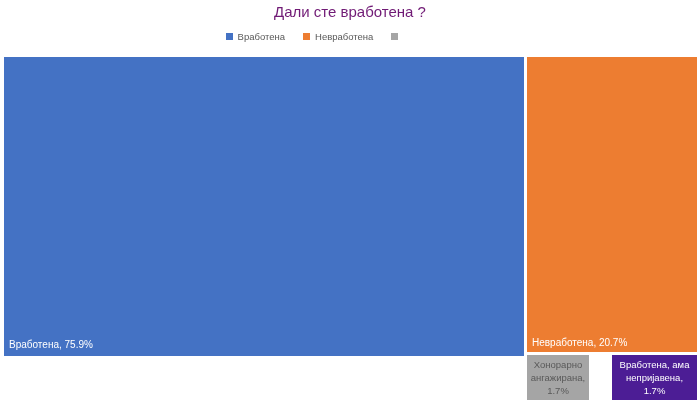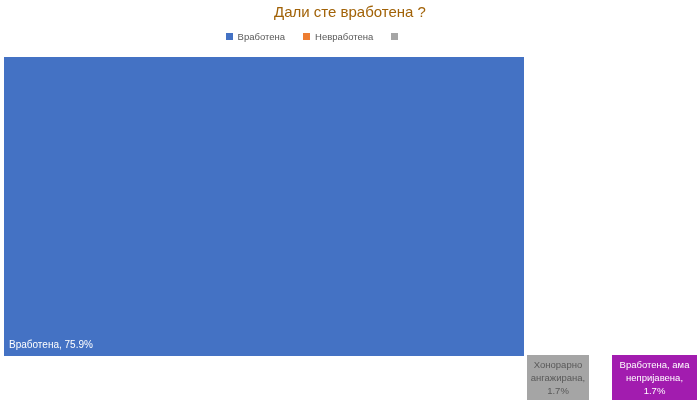--- a/index.html
+++ b/index.html
@@ -7,21 +7,21 @@
     width: 700px; height: 400px;
     background: #ffffff;
     overflow: hidden;
     font-family: "Liberation Sans", sans-serif;
   }
   .chart-title {
     position: absolute;
     top: 3px; left: 0; width: 700px;
     text-align: center;
     font-size: 15px;
-    color: #a16207;
+    color: #701a75;
   }
   .legend {
     position: absolute;
     top: 31px; left: 0; width: 624px;
     display: flex;
     justify-content: center;
     align-items: center;
     gap: 18px;
   }
   .legend-item {
@@ -80,19 +80,22 @@
   </div>
   <div class="legend-item">
     <span class="swatch" style="background-color: rgb(165, 165, 165);"></span>
   </div>
 </div>
 
 <div class="treemap">
   <div class="tile tile-employed" style="background-color: rgb(68, 114, 196);">
     <span class="tile-label-bl">Вработена, 75.9%</span>
   </div>
+  <div class="tile tile-unemployed" style="background-color: rgb(237, 125, 49);">
+    <span class="tile-label-bl">Невработена, 20.7%</span>
+  </div>
   <div class="tile tile-freelance" style="background-color: rgb(165, 165, 165);">
     <span class="tile-center">Хонорарно ангажирана, 1.7%</span>
   </div>
-  <div class="tile tile-unregistered" style="background-color: #a21caf;">
+  <div class="tile tile-unregistered" style="background-color: #4c1d95;">
     <span class="tile-center">Вработена, ама непријавена, 1.7%</span>
   </div>
 </div>
 
 </body></html>

